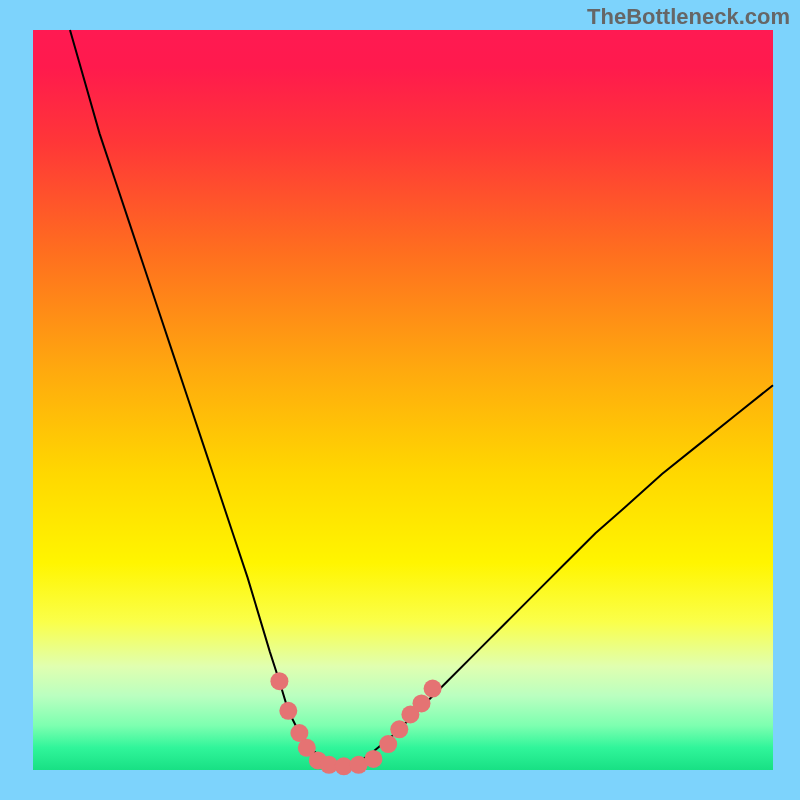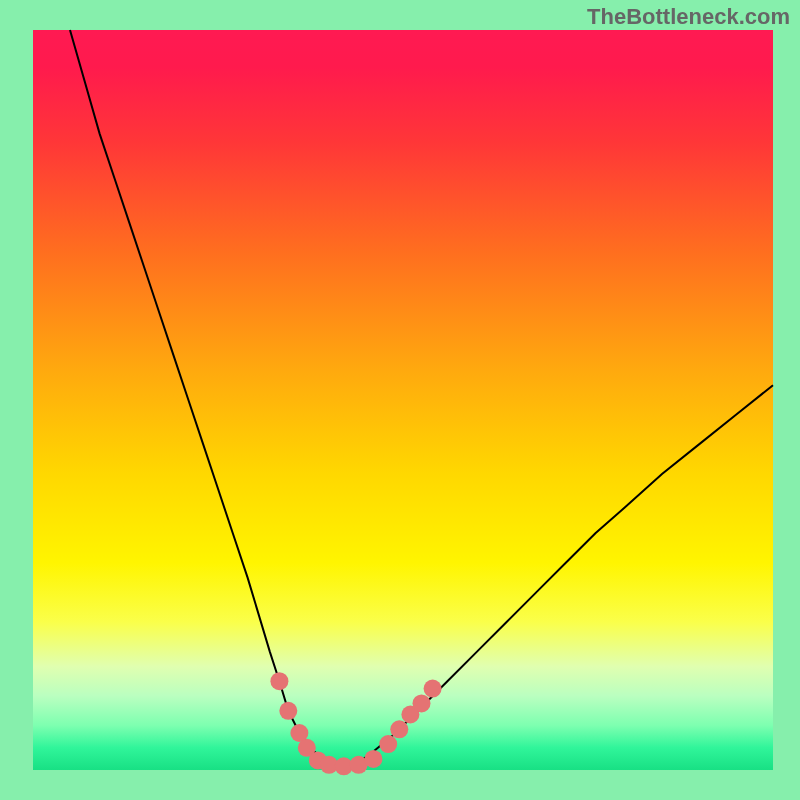--- a/index.html
+++ b/index.html
@@ -8,21 +8,21 @@
     width: 800px;
     height: 800px;
     overflow: hidden;
     font-family: Arial, Helvetica, sans-serif;
     background: #000;
   }
   .frame {
     position: relative;
     width: 800px;
     height: 800px;
-    background: #86efac;
+    background: #7dd3fc;
   }
   .watermark {
     position: absolute;
     top: 4px;
     right: 10px;
     color: #666666;
     font-size: 22px;
     font-weight: bold;
     z-index: 10;
   }

